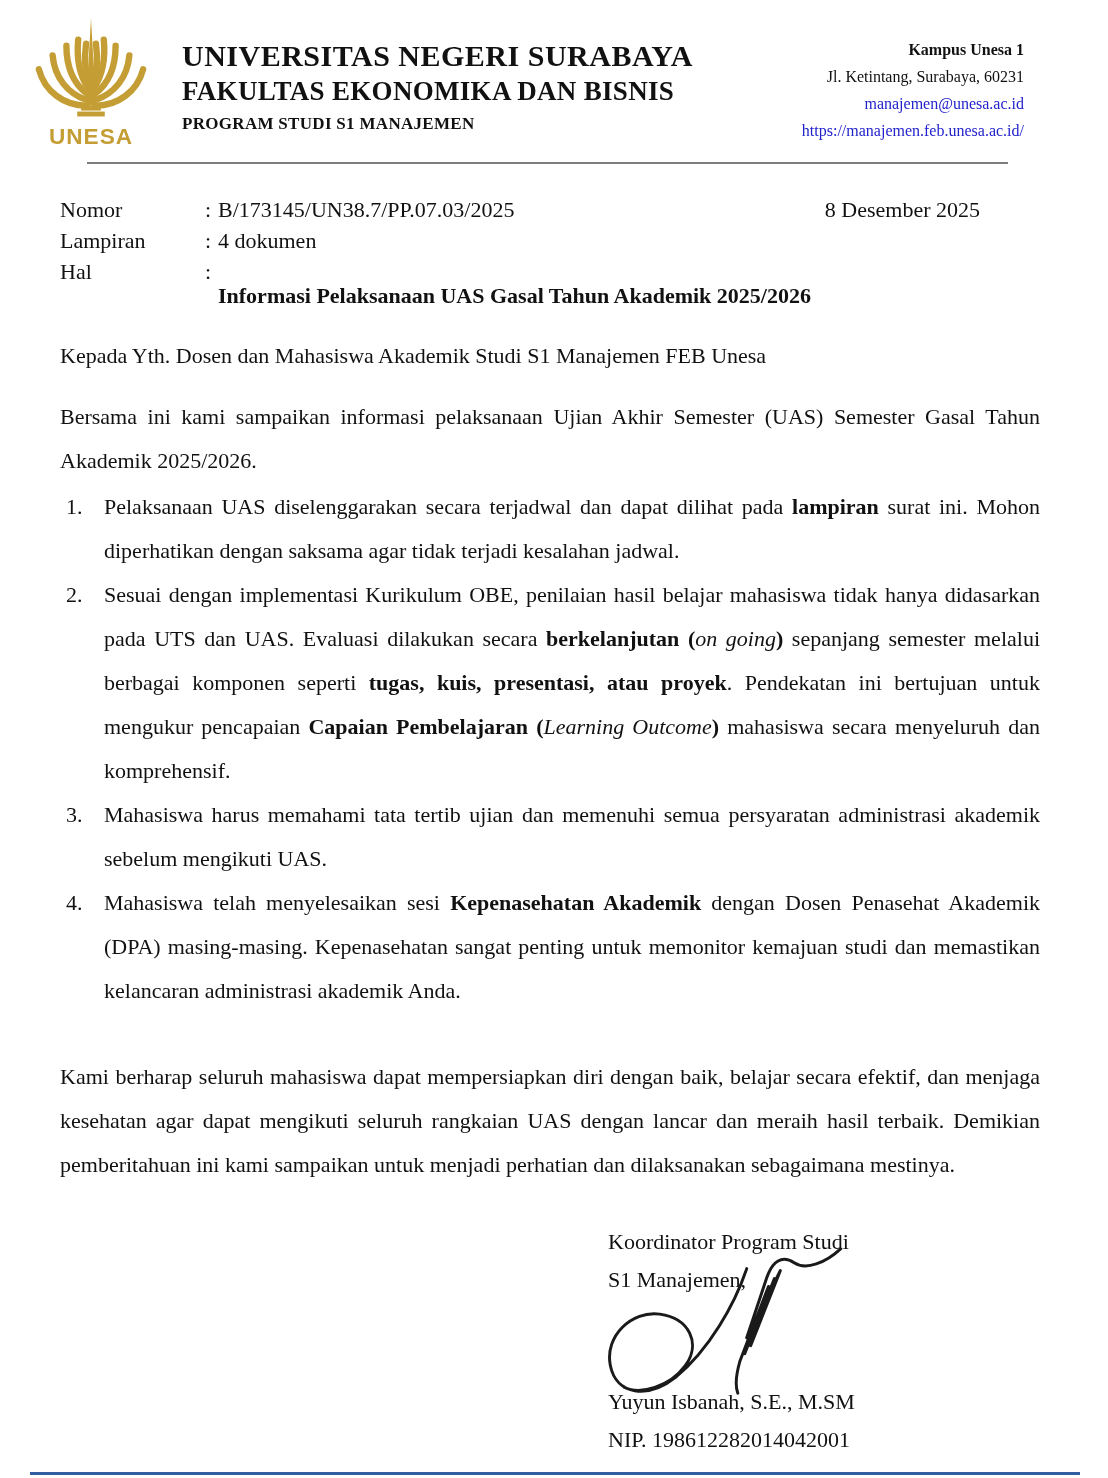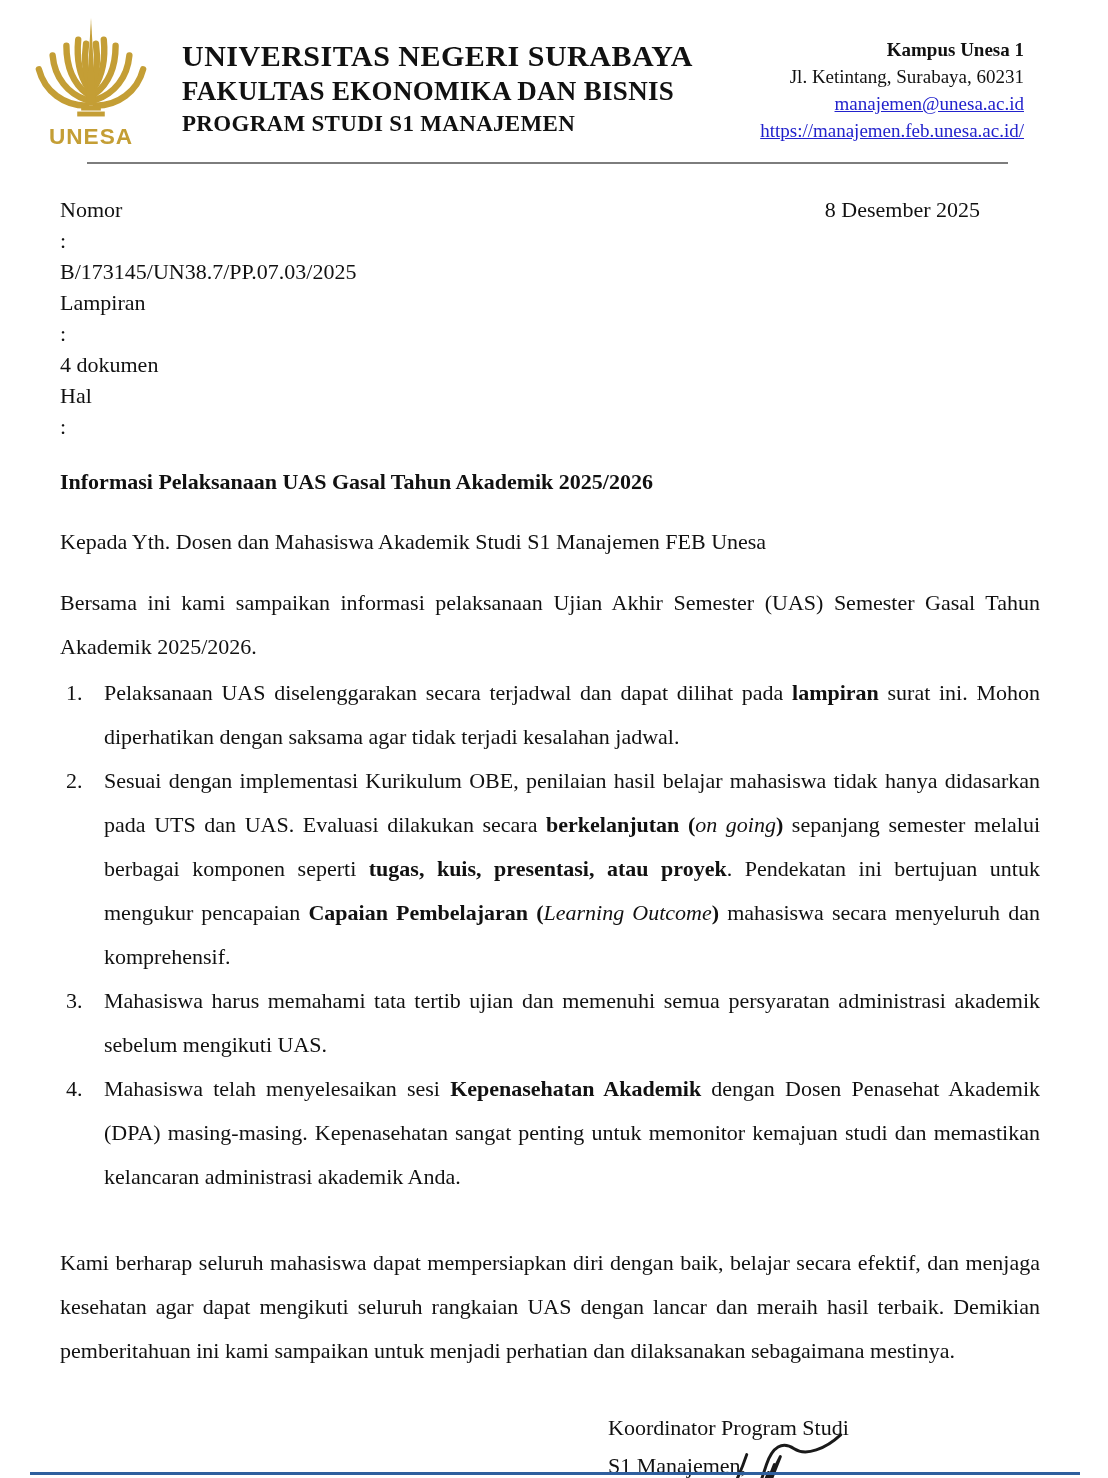--- a/index.html
+++ b/index.html
@@ -8,28 +8,28 @@
     position:relative; width:1108px; height:1478px; margin:0 auto;
     background:#ffffff; color:#111;
     font-family:"Liberation Serif", serif; overflow:hidden;
   }
   
   .letterhead { display:flex; align-items:flex-start; padding:14px 84px 0 30px; }
   .logo { width:122px; height:140px; flex:0 0 auto; }
   .lh-center { margin-left:30px; margin-top:24px; }
   .lh-title1 { font-weight:bold; font-size:30px; line-height:36px; letter-spacing:.5px; }
   .lh-title2 { font-weight:bold; font-size:27px; line-height:34px; letter-spacing:.3px; }
-  .lh-title3 { font-weight:bold; font-size:23px; line-height:32px; letter-spacing:.3px; }
-  .lh-right { margin-left:auto; margin-top:22px; text-align:right; font-size:19px; line-height:27px; white-space:nowrap; }
+  .lh-title3 { font-weight:bold; font-size:17px; line-height:32px; letter-spacing:.3px; }
+  .lh-right { margin-left:auto; margin-top:22px; text-align:right; font-size:16px; line-height:27px; white-space:nowrap; }
   .lh-campus { font-weight:bold; }
-  .lh-link { color:#2222cc; text-decoration:underline; cursor:pointer; }
+  .lh-link { color:#2222cc; cursor:pointer; }
   .head-rule { height:2px; background:#7d7d7d; margin:8px 100px 0 87px; }
   
   .meta { position:relative; margin:30px 68px 0 60px; font-size:22px; line-height:31px; }
-  .meta-row { display:flex;flex-direction:column; }
+  .meta-row { display:flex; }
   .meta-label { width:145px; flex:0 0 auto; }
   .meta-sep { width:13px; flex:0 0 auto; }
   .meta-value.bold { font-weight:bold;margin-top:24px; }
   .meta-date { position:absolute; top:0; right:60px; font-size:22px; }
   
   .body-text { margin:0 68px 0 60px; font-size:22px; }
   .salutation { margin-top:30px; line-height:30px; }
   .opening { margin-top:24px; line-height:44px; text-align:justify; }
   .numbered-list { margin-top:2px; }
   .item { display:flex; line-height:44px; }

